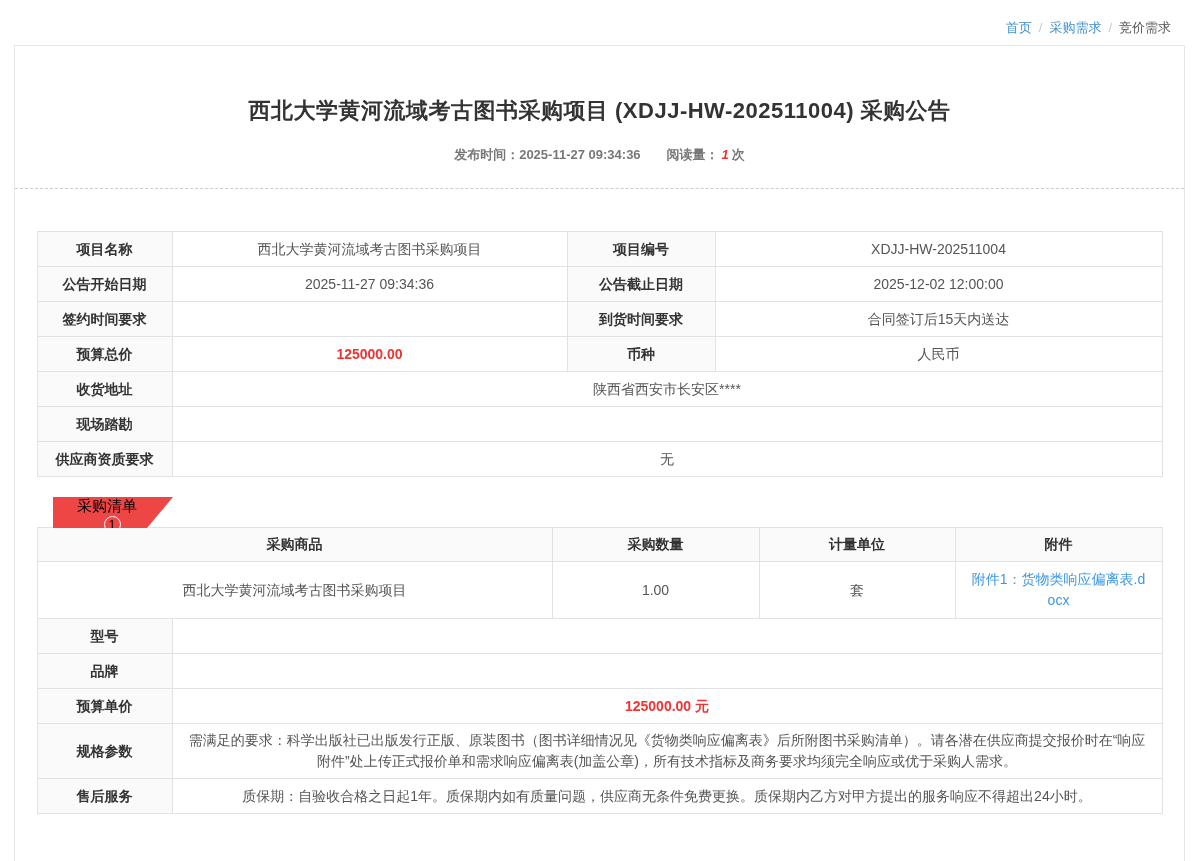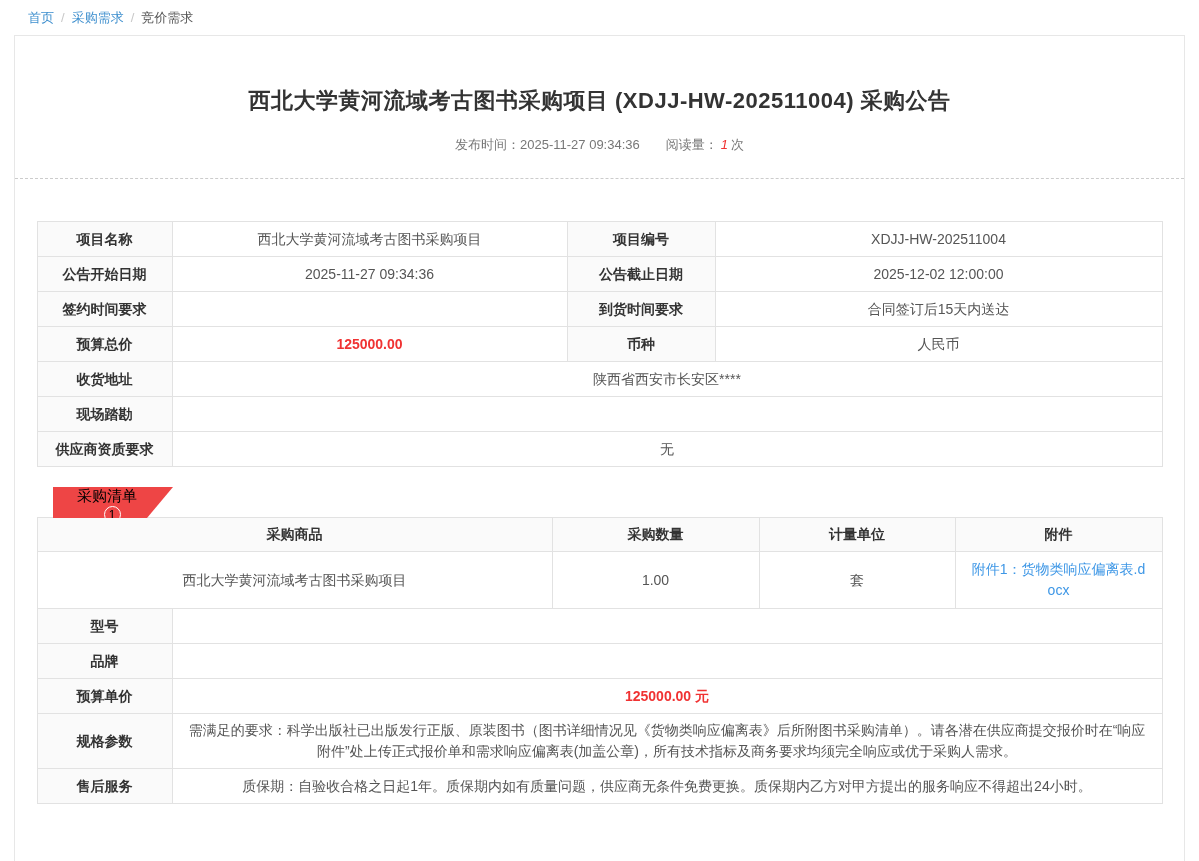--- a/index.html
+++ b/index.html
@@ -9,35 +9,35 @@
     --border-gray:#e2e2e2;
   }
   *{box-sizing:border-box;}
   html,body{margin:0;padding:0;}
   body{
     width:1199px;height:861px;overflow:hidden;background:#fff;
     font-family:"Liberation Sans","DejaVu Sans",sans-serif;
     color:#333;font-size:14px;
   }
   
-  .breadcrumb{padding:9px 28px 8px;font-size:13px;color:#555;}
+  .breadcrumb{padding:19px 28px 8px;font-size:13px;color:#555;text-align:right;}
   .breadcrumb a{color:var(--link-blue);text-decoration:none;cursor:pointer;}
   .breadcrumb .sep{color:#c8c8c8;margin:0 7px;}
   .breadcrumb .current{color:#555;}
   
   .card{
     margin:0 14px;border:1px solid #e7e7e7;background:#fff;
     min-height:840px;padding-bottom:30px;
   }
   .doc-title{
     margin:50px 40px 0;text-align:center;
     font-size:22px;font-weight:bold;color:#333;letter-spacing:.5px;
   }
   .doc-meta{
-    margin-top:20px;text-align:center;font-size:13px;color:#777;
+    margin-top:20px;text-align:center;font-size:13px;color:#777;font-weight:bold;
   }
   .doc-meta .views-count{color:var(--price-red);font-style:italic;margin:0 3px;}
   .meta-gap{display:inline-block;width:26px;}
   .dashed-divider{border:0;border-top:1px dashed #ccc;margin:24px 0 0;}
   
   table{border-collapse:collapse;table-layout:fixed;width:1125px;margin:0 auto;}
   td,th{
     border:1px solid var(--border-gray);
     padding:6px 14px;vertical-align:middle;
     font-size:14px;line-height:21px;color:#555;

